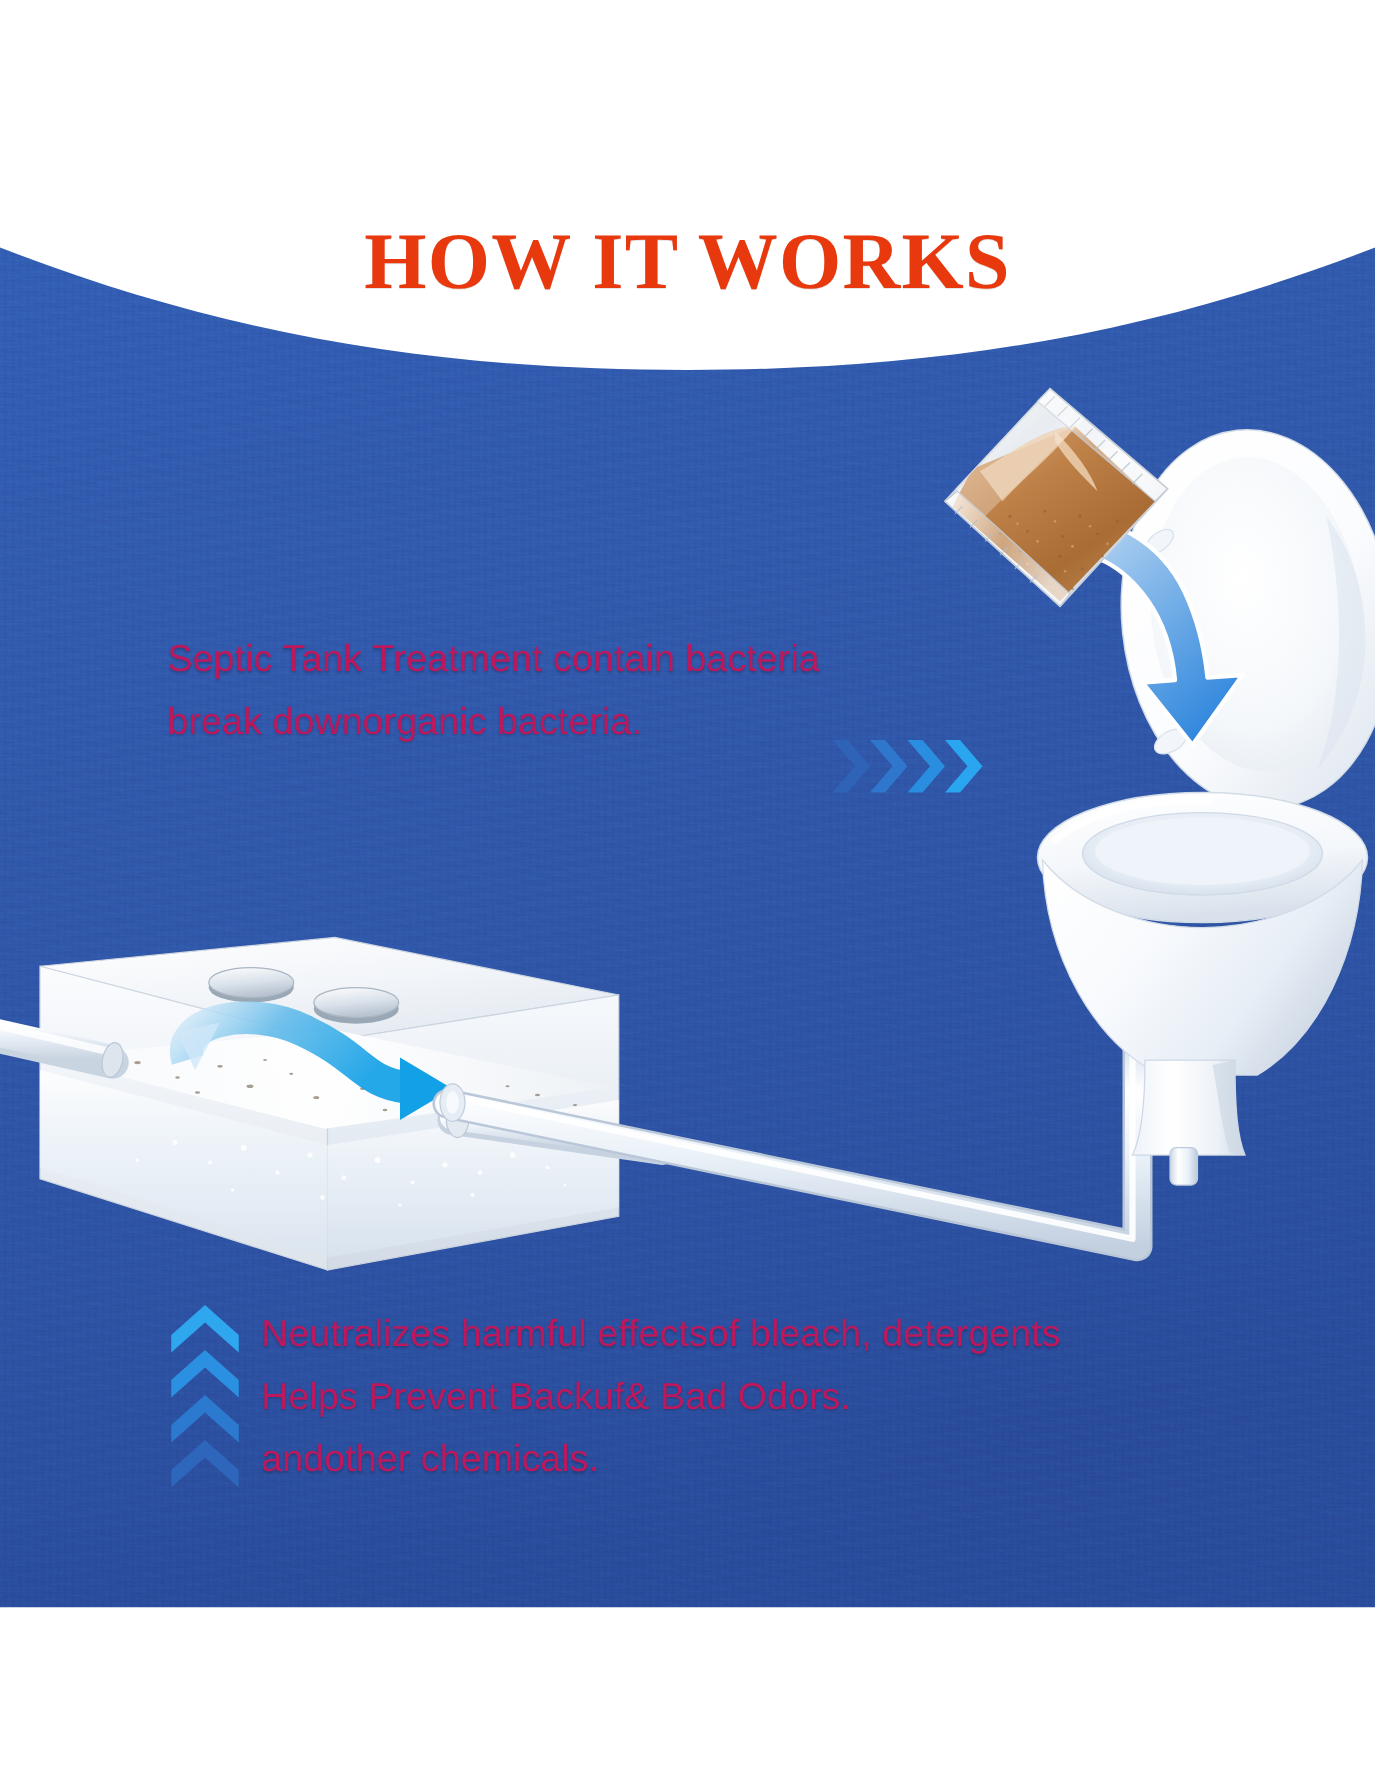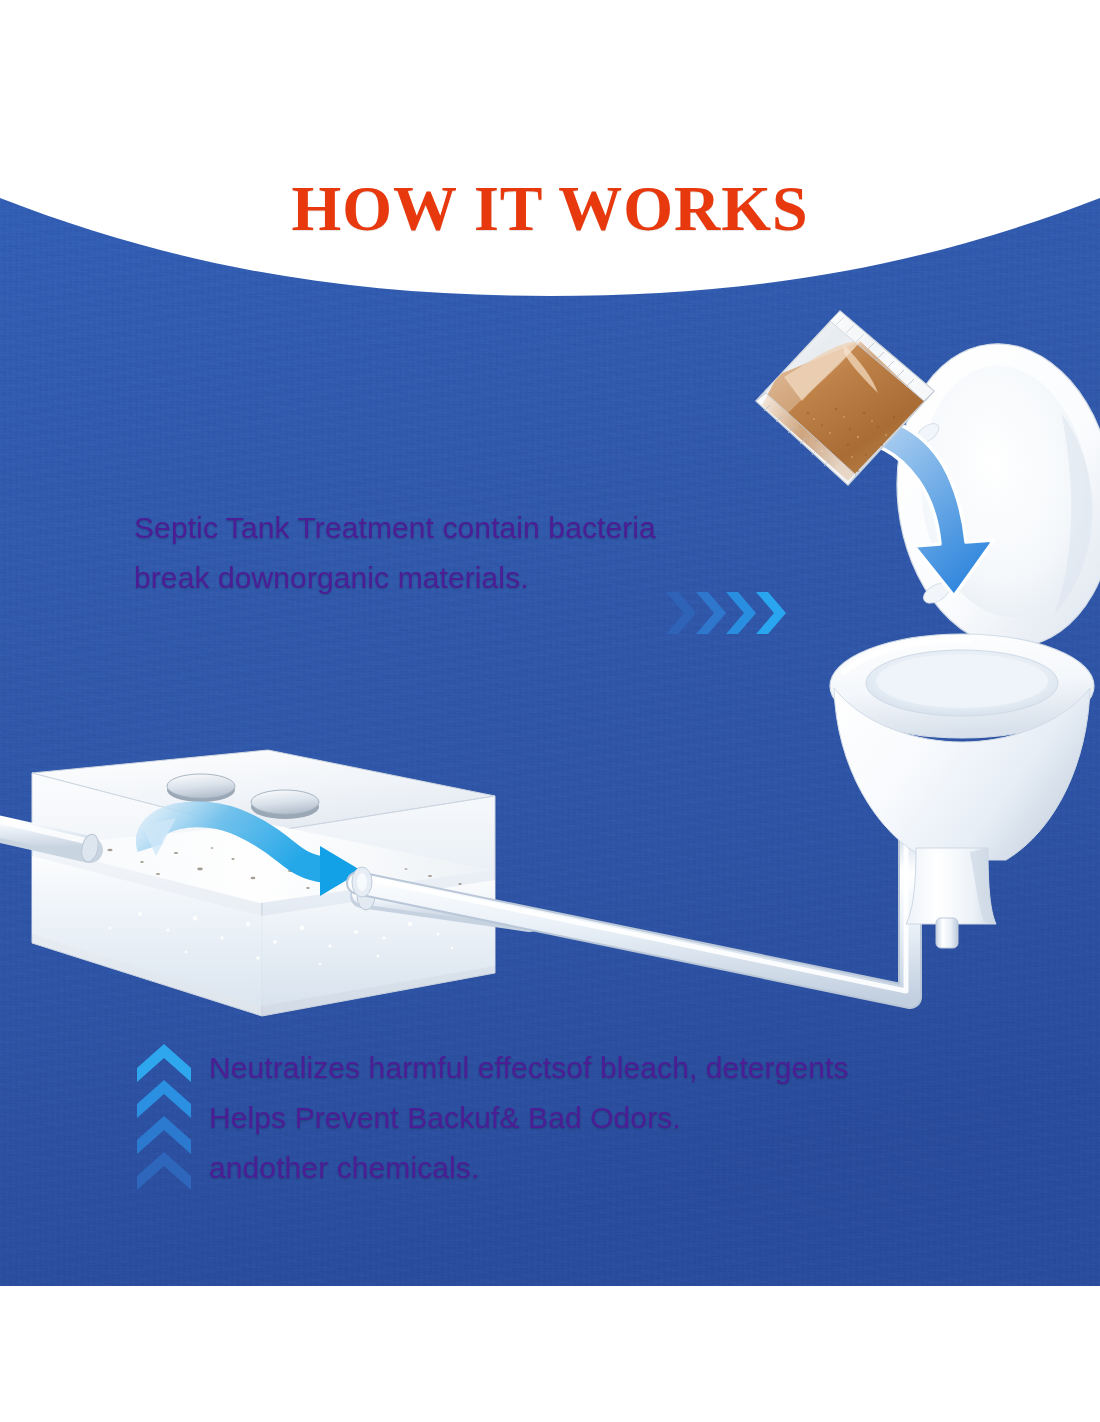--- a/index.html
+++ b/index.html
@@ -69,21 +69,21 @@
     font-size: 64px;
     letter-spacing: 1px;
     color: #e8380d;
     text-shadow: 0 1px 0 rgba(0,0,0,.10);
     white-space: nowrap;
   }
 
   
   .copy {
     position: absolute;
-    color: #4c1d95;
+    color: #be185d;
     font-family: "Liberation Sans", sans-serif;
     font-size: 30px;
     line-height: 50px;
     letter-spacing: .1px;
     text-shadow: 0 1px 2px rgba(0,0,0,.22);
     white-space: nowrap;
   }
   #copy-top {
     left: 134px;
     top: 503px;
@@ -510,21 +510,21 @@
     <svg viewBox="0 0 62 148" width="62" height="148">
       <polygon points="4,26 31,2 58,26 58,40 31,16 4,40" fill="#2ea7ef"></polygon>
       <polygon points="4,62 31,38 58,62 58,76 31,52 4,76" fill="#2b90e2"></polygon>
       <polygon points="4,98 31,74 58,98 58,112 31,88 4,112" fill="#2c7ad0"></polygon>
       <polygon points="4,134 31,110 58,134 58,148 31,124 4,148" fill="#2e66bc"></polygon>
     </svg>
   </div>
 
   <div class="copy" id="copy-top">
     <span class="line">Septic Tank Treatment  contain bacteria</span>
-    <span class="line">break downorganic materials.</span>
+    <span class="line">break downorganic bacteria.</span>
   </div>
 
   <div class="copy" id="copy-bottom">
     <span class="line">Neutralizes harmful effectsof bleach, detergents</span>
     <span class="line">Helps Prevent Backuf&amp; Bad Odors.</span>
     <span class="line">andother chemicals.</span>
   </div>
 
 </div>
 

